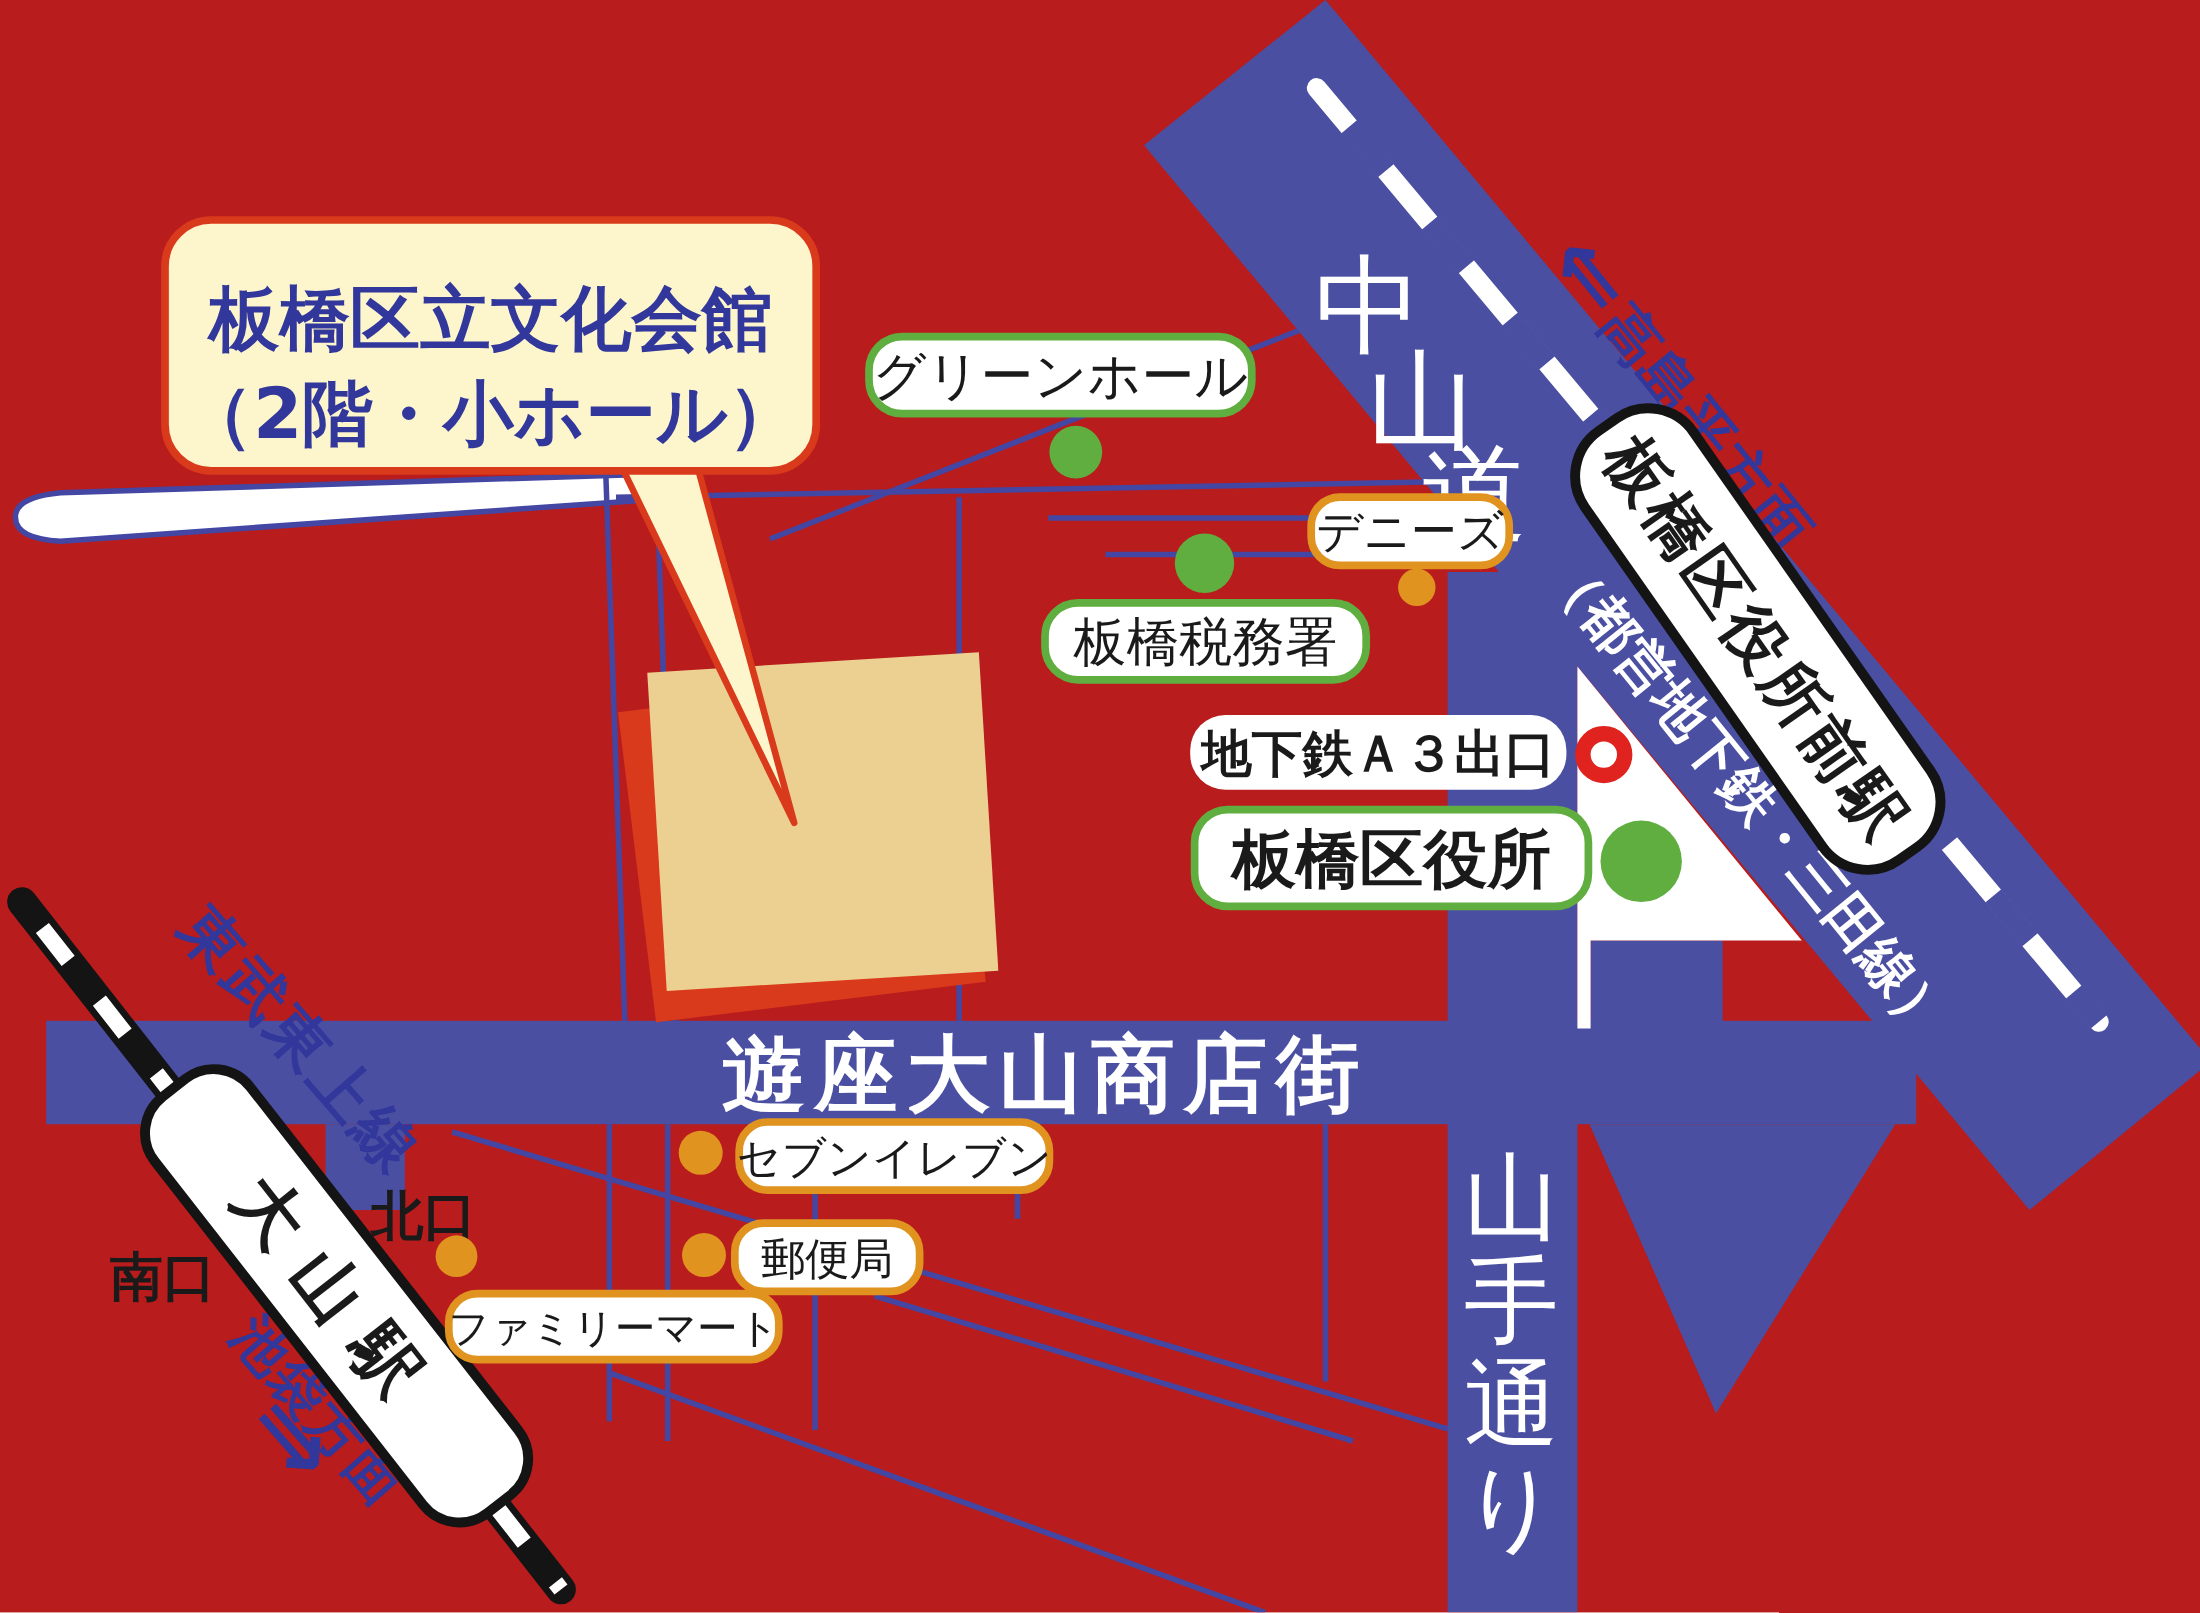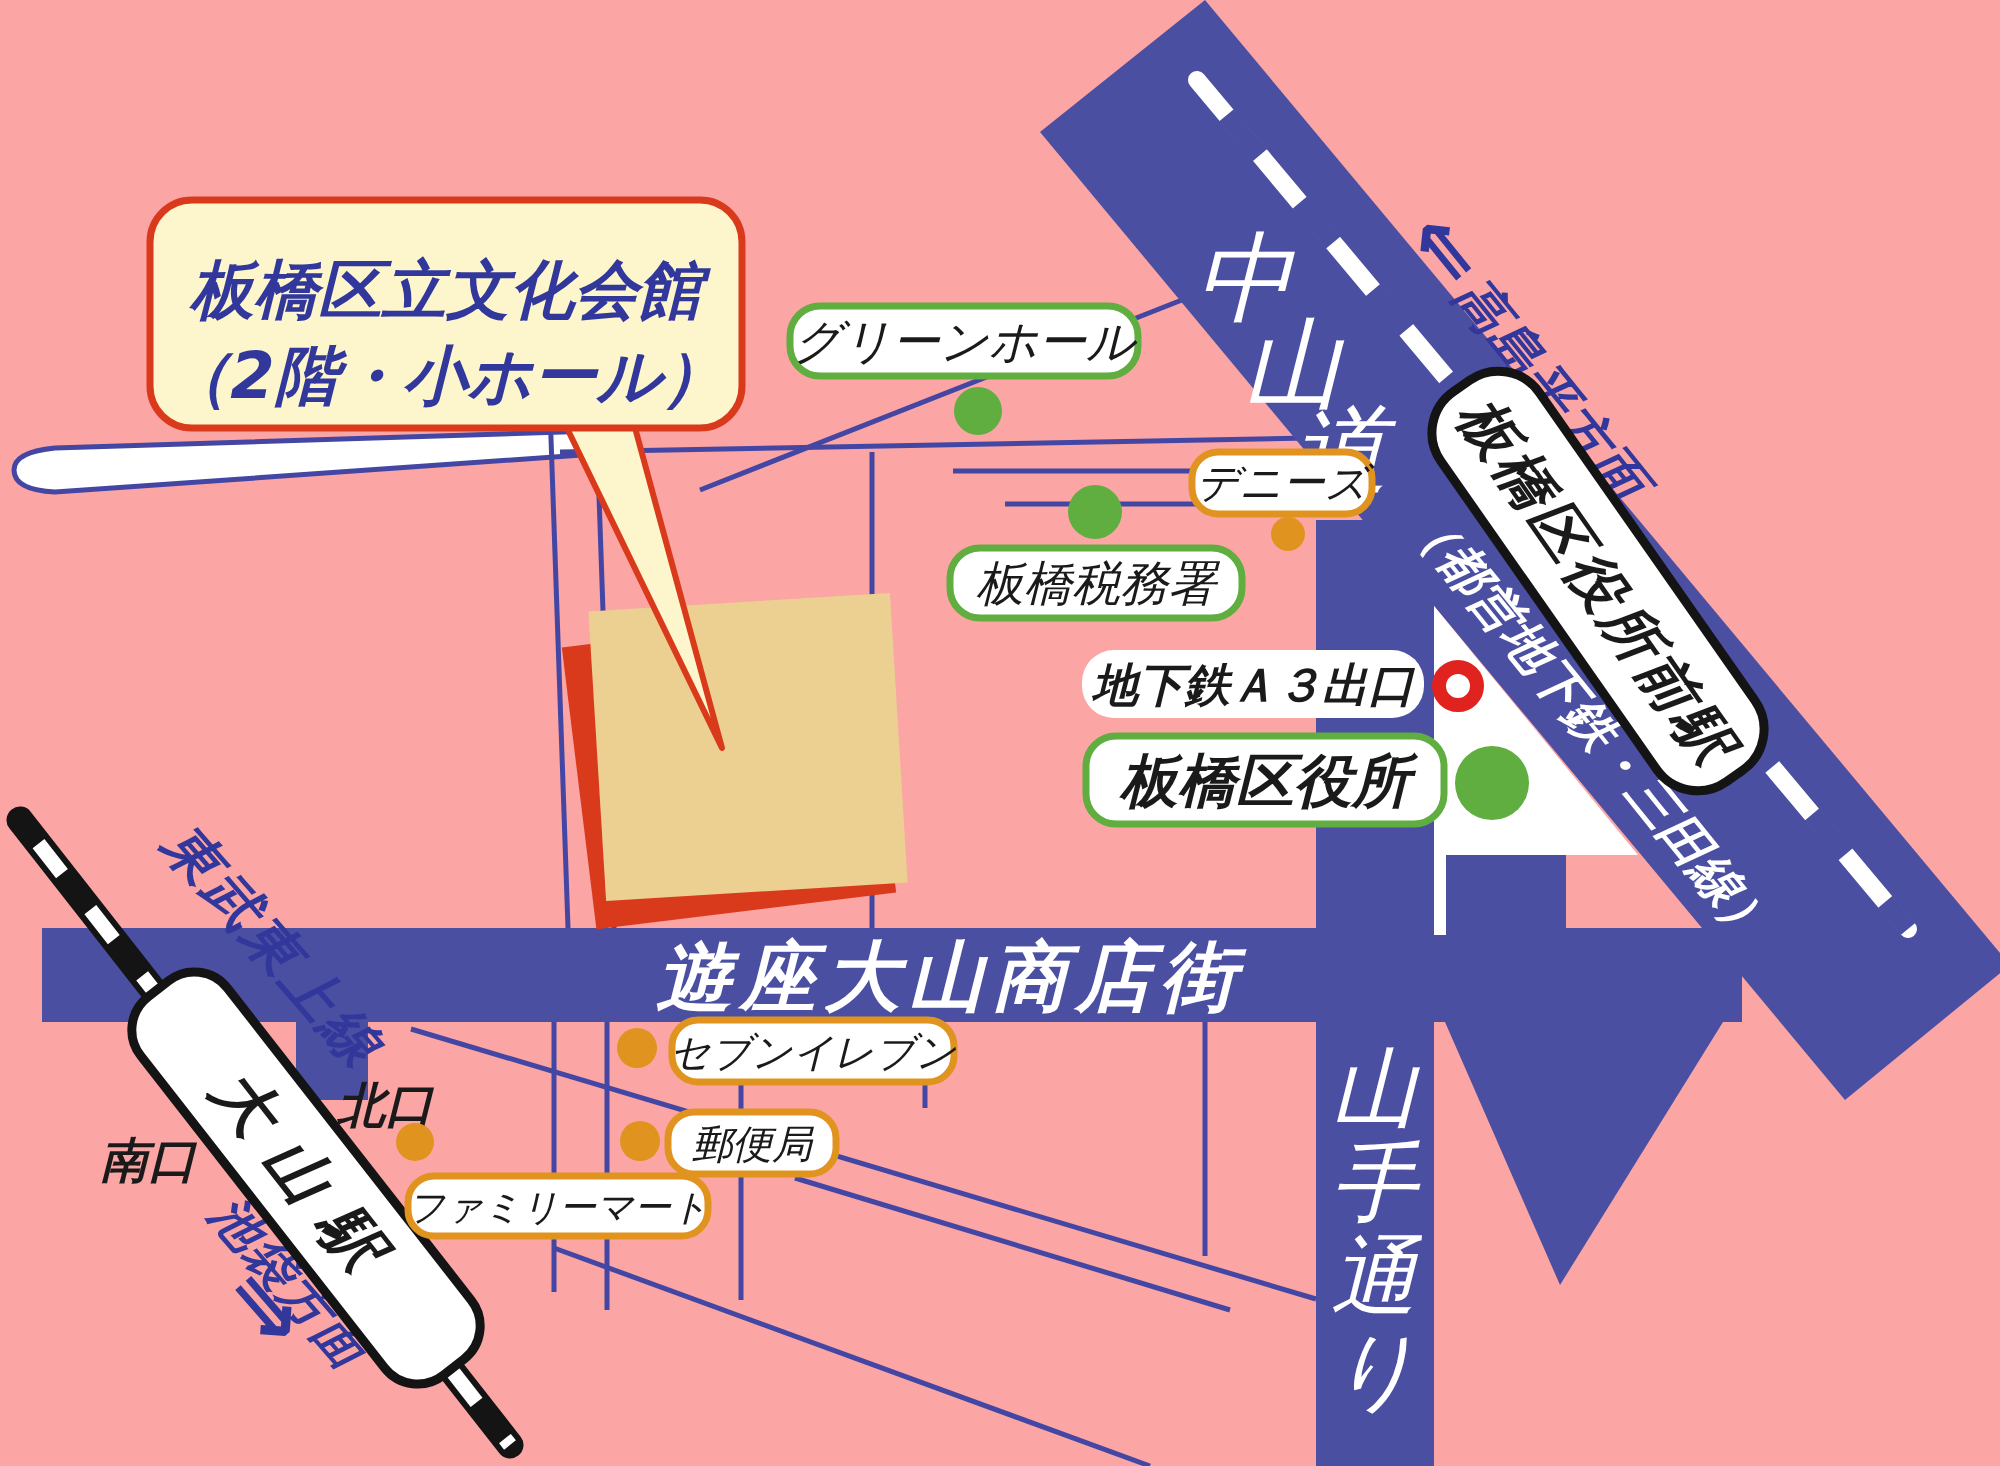--- a/index.html
+++ b/index.html
@@ -1,17 +1,17 @@
 <!DOCTYPE html>
 <html><head>
 <meta charset="utf-8">
 <style>
   html,body{margin:0;padding:0;background:#ffffff;}
-  .stage{width:2000px;height:1466px;position:relative;background:#fca5a5;
-         font-family:"DejaVu Sans","Liberation Sans",sans-serif;font-style:italic;}
+  .stage{width:2000px;height:1466px;position:relative;background:#b91c1c;
+         font-family:"DejaVu Sans","Liberation Sans",sans-serif;}
   svg{display:block}
   .road{fill:#4a4fa2;}
   .thin{stroke:#4347a3;stroke-width:5;fill:none;}
   .thin-f{stroke:#4347a3;stroke-width:5;fill:#ffffff;}
   .white-poly{fill:#ffffff;}
   .rail-white{stroke:#ffffff;stroke-width:18;stroke-linecap:round;fill:none;}
   .rail-dash{stroke:#4a4fa2;stroke-width:19;stroke-dasharray:52 62;stroke-dashoffset:-46;fill:none;}
   .trail-black{stroke:#141414;stroke-width:27;stroke-linecap:round;fill:none;}
   .trail-dash{stroke:#ffffff;stroke-width:15;stroke-dasharray:38 46;stroke-dashoffset:-30;fill:none;}
   .lbl-box{fill:#ffffff;}

